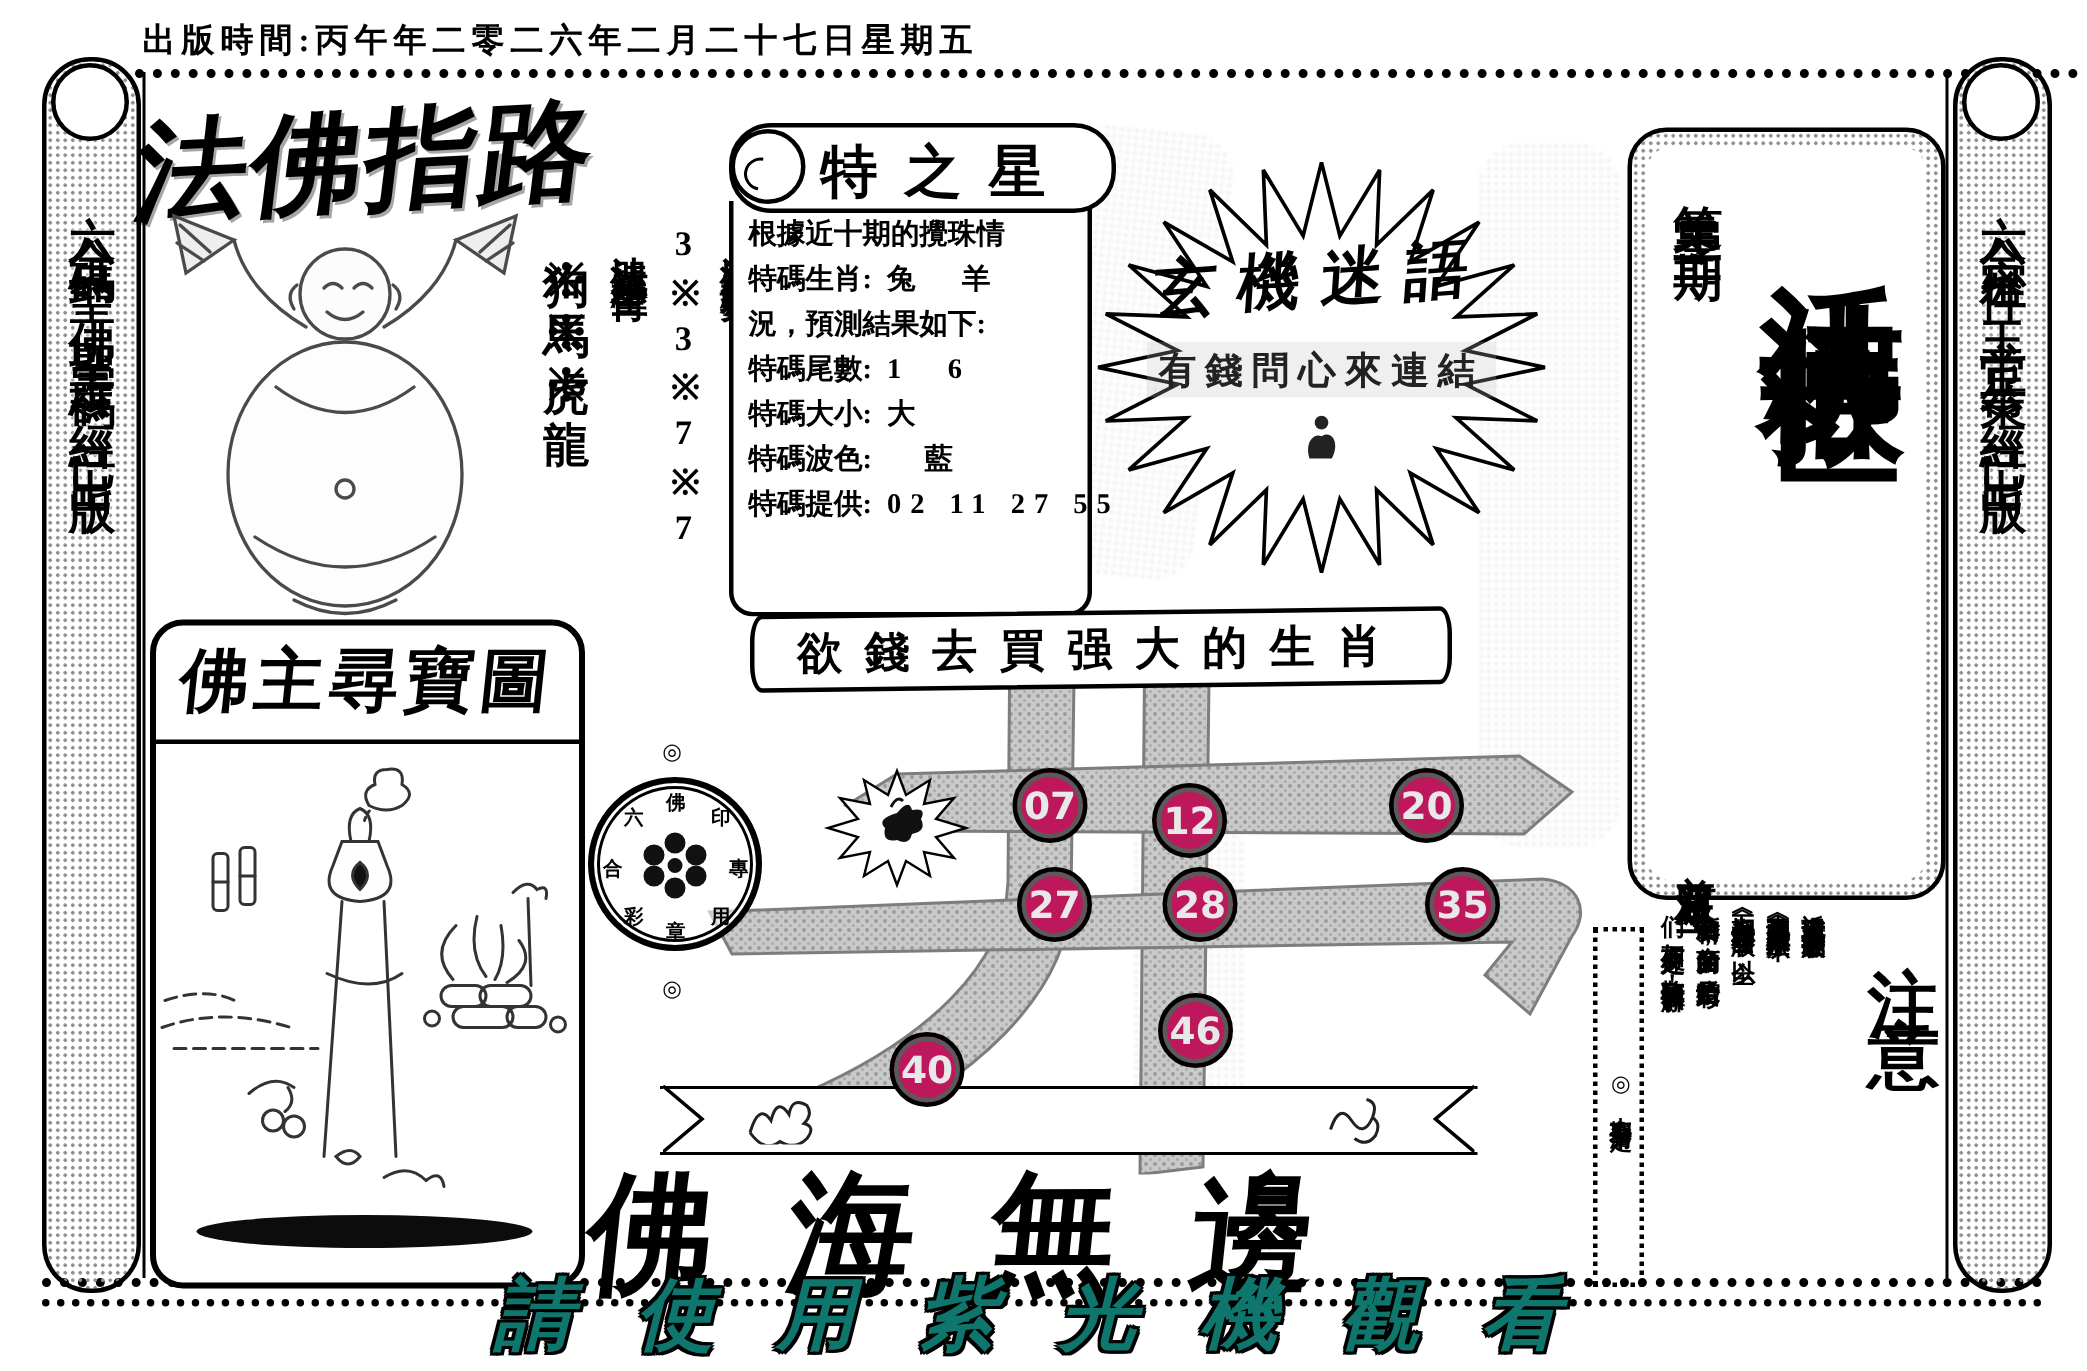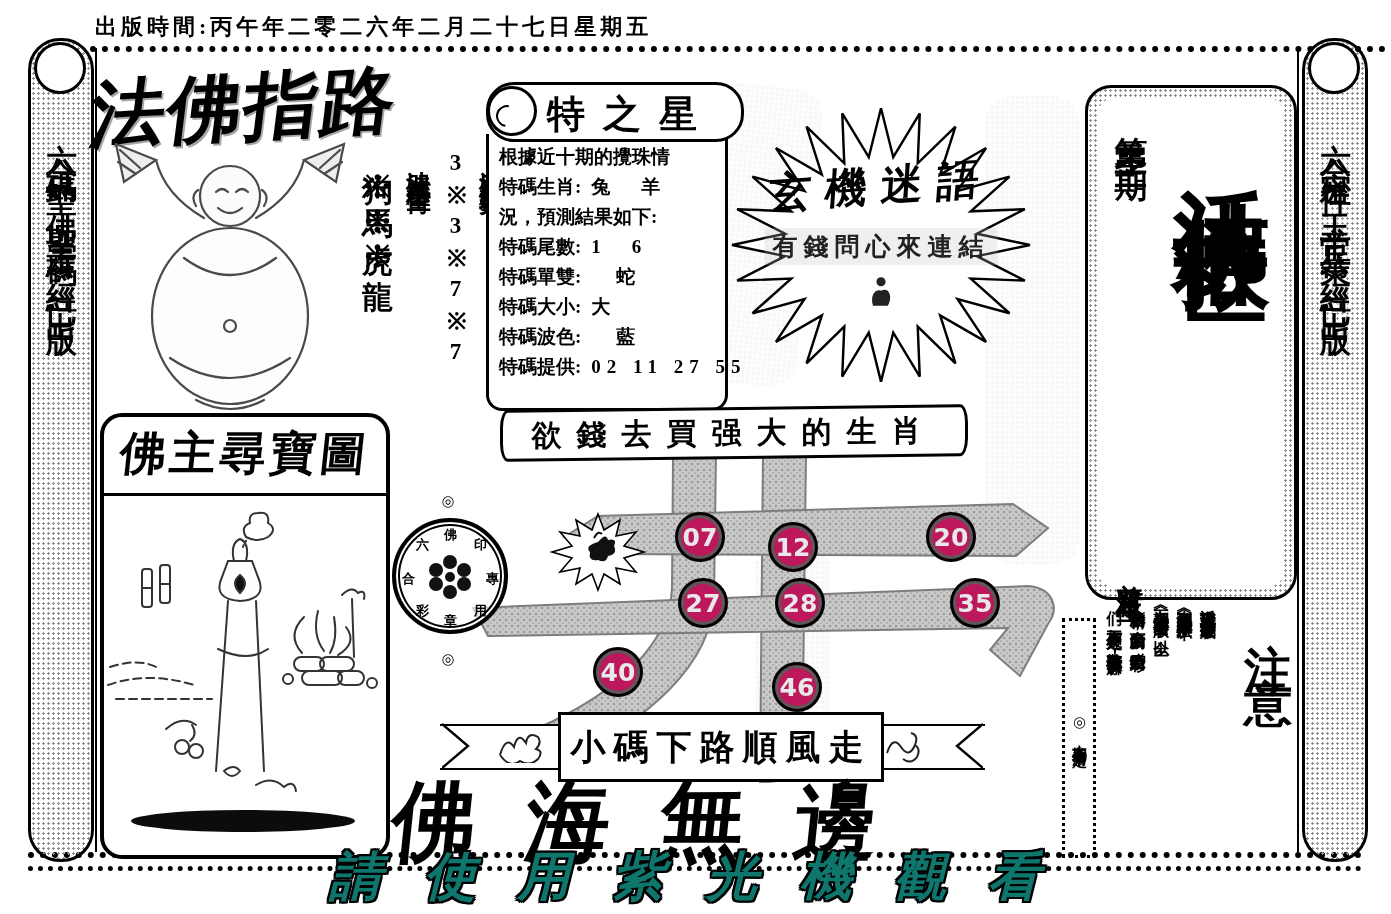--- a/index.html
+++ b/index.html
@@ -158,21 +158,20 @@
 
 <div class="abs scrollhead">
   <div class="curl"></div>
   <div class="stitle">特之星</div>
 </div>
 <div class="abs scrollbody">
   <div class="row">根據近十期的攪珠情</div>
   <div class="row"><span>特碼生肖:</span><span class="val">兔　羊</span></div>
   <div class="row">況，預測結果如下:</div>
   <div class="row"><span>特碼尾數:</span><span class="val">1　6</span></div>
-  <div class="row"><span>特碼單雙:</span><span class="val">　蛇</span></div>
   <div class="row"><span>特碼大小:</span><span class="val">大</span></div>
   <div class="row"><span>特碼波色:</span><span class="val">　藍</span></div>
   <div class="row"><span>特碼提供:</span><span class="val">02 11 27 55</span></div>
 </div>
 
 <div class="abs burst">
   <svg width="306" height="296" viewBox="0 0 300 290" style="position:absolute;left:0;top:0;">
     <polygon fill="#fff" stroke="#000" stroke-width="2.4" points="
       296,142 244,131 291,107 238,109 276,75 225,89 253,47 208,73 223,26 186,62 188,13 162,56
       150,8 138,56 112,13 114,62 77,26 92,73 47,47 75,89 24,75 62,109 9,107 56,131
@@ -220,21 +219,21 @@
     <path d="M42,24 q4,-8 8,-4" stroke="#111" stroke-width="2" fill="none"></path>
   </g>
 </svg>
 
 <div class="abs ball" style="left:675px;top:512px;">07</div>
 <div class="abs ball" style="left:768px;top:522px;">12</div>
 <div class="abs ball" style="left:926px;top:512px;">20</div>
 <div class="abs ball" style="left:678px;top:578px;">27</div>
 <div class="abs ball" style="left:775px;top:578px;">28</div>
 <div class="abs ball" style="left:950px;top:578px;">35</div>
-<div class="abs ball" style="left:593px;top:647px;text-align:center;">40</div>
+<div class="abs ball" style="left:593px;top:688px;text-align:center;">40</div>
 <div class="abs ball" style="left:772px;top:662px;">46</div>
 
 <div class="abs seal">
   <div class="tgt" style="top:0;">◎</div>
   <div class="ring">
     <span class="ringchar">六</span>
     <span class="ringchar">合</span>
     <span class="ringchar">彩</span>
     <span class="ringchar">佛</span>
     <span class="ringchar">印</span>
@@ -298,23 +297,20 @@
   </svg>
   <svg width="30" height="46" viewBox="0 0 30 46" style="position:absolute;right:2px;top:11px;">
     <path d="M30,1 L4,23 L30,45" fill="#fff" stroke="#000" stroke-width="2.4"></path>
   </svg>
   <svg width="44" height="34" viewBox="0 0 44 34" style="position:absolute;left:58px;top:17px;">
     <path d="M2,26 q6,-20 14,-8 q4,-16 12,-4 q2,-12 12,-6 q4,6 -2,12 q8,2 2,10 q-8,8 -18,2 q-10,8 -20,-6" fill="none" stroke="#222" stroke-width="2"></path>
   </svg>
   <svg width="40" height="34" viewBox="0 0 40 34" style="position:absolute;right:62px;top:17px;">
     <path d="M4,24 q6,-18 14,-6 q8,12 14,-2 q4,-10 -4,-12 M32,16 q6,4 2,12 q-6,8 -14,2" fill="none" stroke="#222" stroke-width="2"></path>
   </svg>
-  <div class="cbox">
-    <span>小碼下路順風走</span>
-  </div>
 </div>
 
 <div class="abs slogan">佛海無邊</div>
 
 <div class="abs n-title">注意</div>
 <div class="abs n-cols">
   <div>近來发现市面上有不法之徒翻版</div>
   <div>本刊的兄弟版《六合小天才》从三十</div>
   <div>五期起《六合小天才》全面版，以全</div>
   <div>新的资料，全新的面目，赠给予彩民</div>

